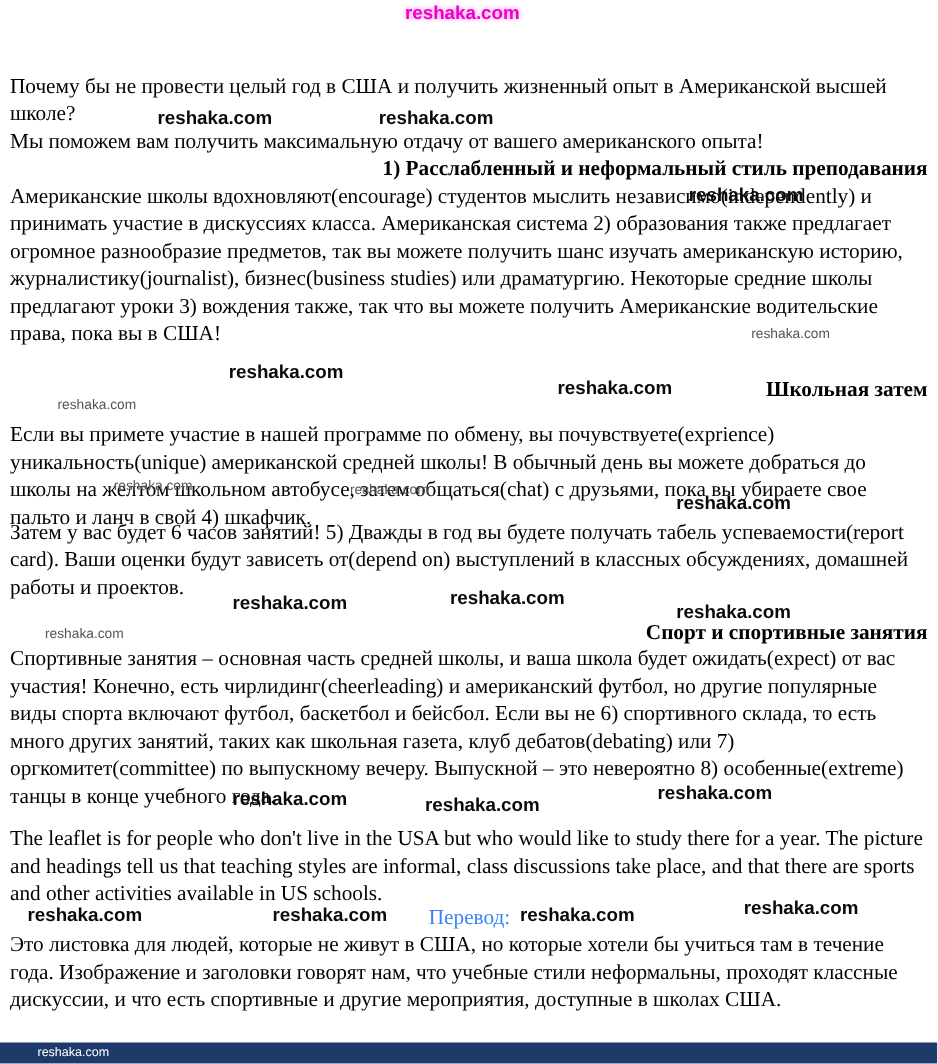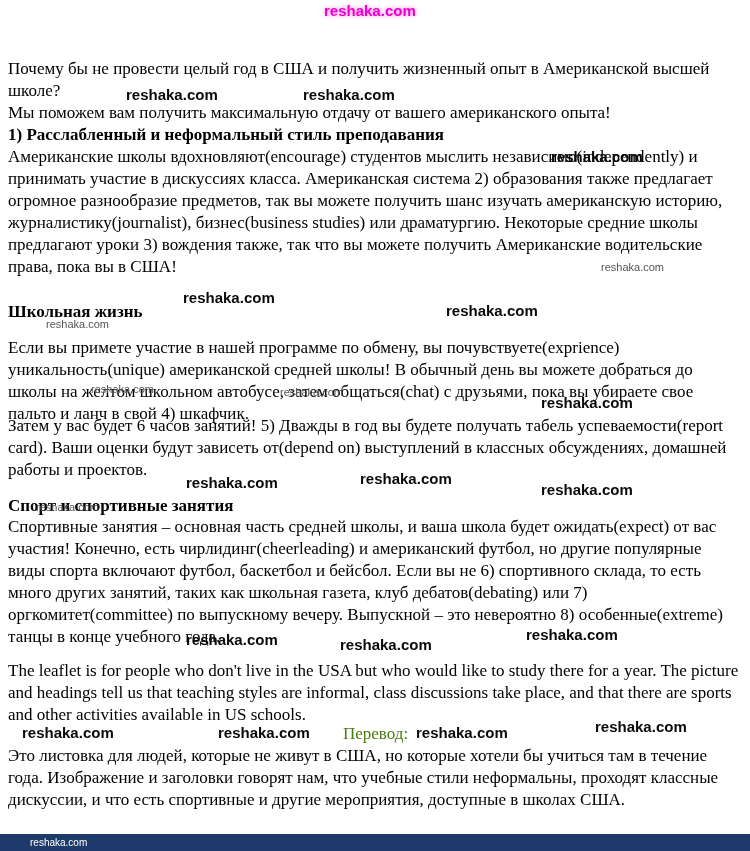--- a/index.html
+++ b/index.html
@@ -14,21 +14,21 @@
     line-height: 22px;
     color: #000000;
   }
   .line, .para, .heading {
     position: absolute;
     left: 8px;
     right: 8px;
   }
   .heading {
     font-weight: bold;
-    text-align: left;
+    text-align: right;
   }
   .wm-b {
     position: absolute;
     font-family: "Liberation Sans", "DejaVu Sans", sans-serif;
     font-weight: bold;
     font-size: 15px;
     line-height: 18px;
     color: #0a0a0a;
     white-space: nowrap;
   }
@@ -48,21 +48,21 @@
     line-height: 18px;
     color: #ee00cc;
     text-shadow: 0 0 4px rgba(255, 60, 220, 0.65);
     white-space: nowrap;
   }
   .translation-label {
     position: absolute;
     font-family: "Liberation Serif", "DejaVu Serif", serif;
     font-size: 17px;
     line-height: 22px;
-    color: #4d7c0f;
+    color: #3b82f6;
     white-space: nowrap;
   }
   .footer {
     position: absolute;
     left: 0;
     right: 0;
     bottom: 0;
     height: 17px;
     background: #1e3a6b;
   }
@@ -81,21 +81,21 @@
 <body>
 
 <div class="page">
 
   <div class="line" style="top:102px">Мы поможем вам получить максимальную отдачу от вашего американского опыта!</div>
   <div class="line" style="top:58px">Почему бы не провести целый год в США и получить жизненный опыт в Американской высшей школе?</div>
 
   <div class="heading" style="top:124px">1) Расслабленный и неформальный стиль преподавания</div>
   <div class="para" style="top:146px">Американские школы вдохновляют(encourage) студентов мыслить независимо(independently) и принимать участие в дискуссиях класса. Американская система 2) образования также предлагает огромное разнообразие предметов, так вы можете получить шанс изучать американскую историю, журналистику(journalist), бизнес(business studies) или драматургию. Некоторые средние школы предлагают уроки 3) вождения также, так что вы можете получить Американские водительские права, пока вы в США!</div>
 
-  <div class="heading" style="top:301px">Школьная жизнь</div>
+  <div class="heading" style="top:301px">Школьная затем</div>
   <div class="para" style="top:337px">Если вы примете участие в нашей программе по обмену, вы почувствуете(exprience) уникальность(unique) американской средней школы! В обычный день вы можете добраться до школы на желтом школьном автобусе, затем общаться(chat) с друзьями, пока вы убираете свое пальто и ланч в свой 4) шкафчик.</div>
   <div class="para" style="top:415px">Затем у вас будет 6 часов занятий! 5) Дважды в год вы будете получать табель успеваемости(report card). Ваши оценки будут зависеть от(depend on) выступлений в классных обсуждениях, домашней работы и проектов.</div>
 
   <div class="heading" style="top:495px">Спорт и спортивные занятия</div>
   <div class="para" style="top:516px">Спортивные занятия – основная часть средней школы, и ваша школа будет ожидать(expect) от вас участия! Конечно, есть чирлидинг(cheerleading) и американский футбол, но другие популярные виды спорта включают футбол, баскетбол и бейсбол. Если вы не 6) спортивного склада, то есть много других занятий, таких как школьная газета, клуб дебатов(debating) или 7) оргкомитет(committee) по выпускному вечеру. Выпускной – это невероятно 8) особенные(extreme) танцы в конце учебного года.</div>
 
   <div class="para" style="top:660px">The leaflet is for people who don't live in the USA but who would like to study there for a year. The picture and headings tell us that teaching styles are informal, class discussions take place, and that there are sports and other activities available in US schools.</div>
 
   <span class="translation-label" style="left:343px;top:723px">Перевод:</span>
 

